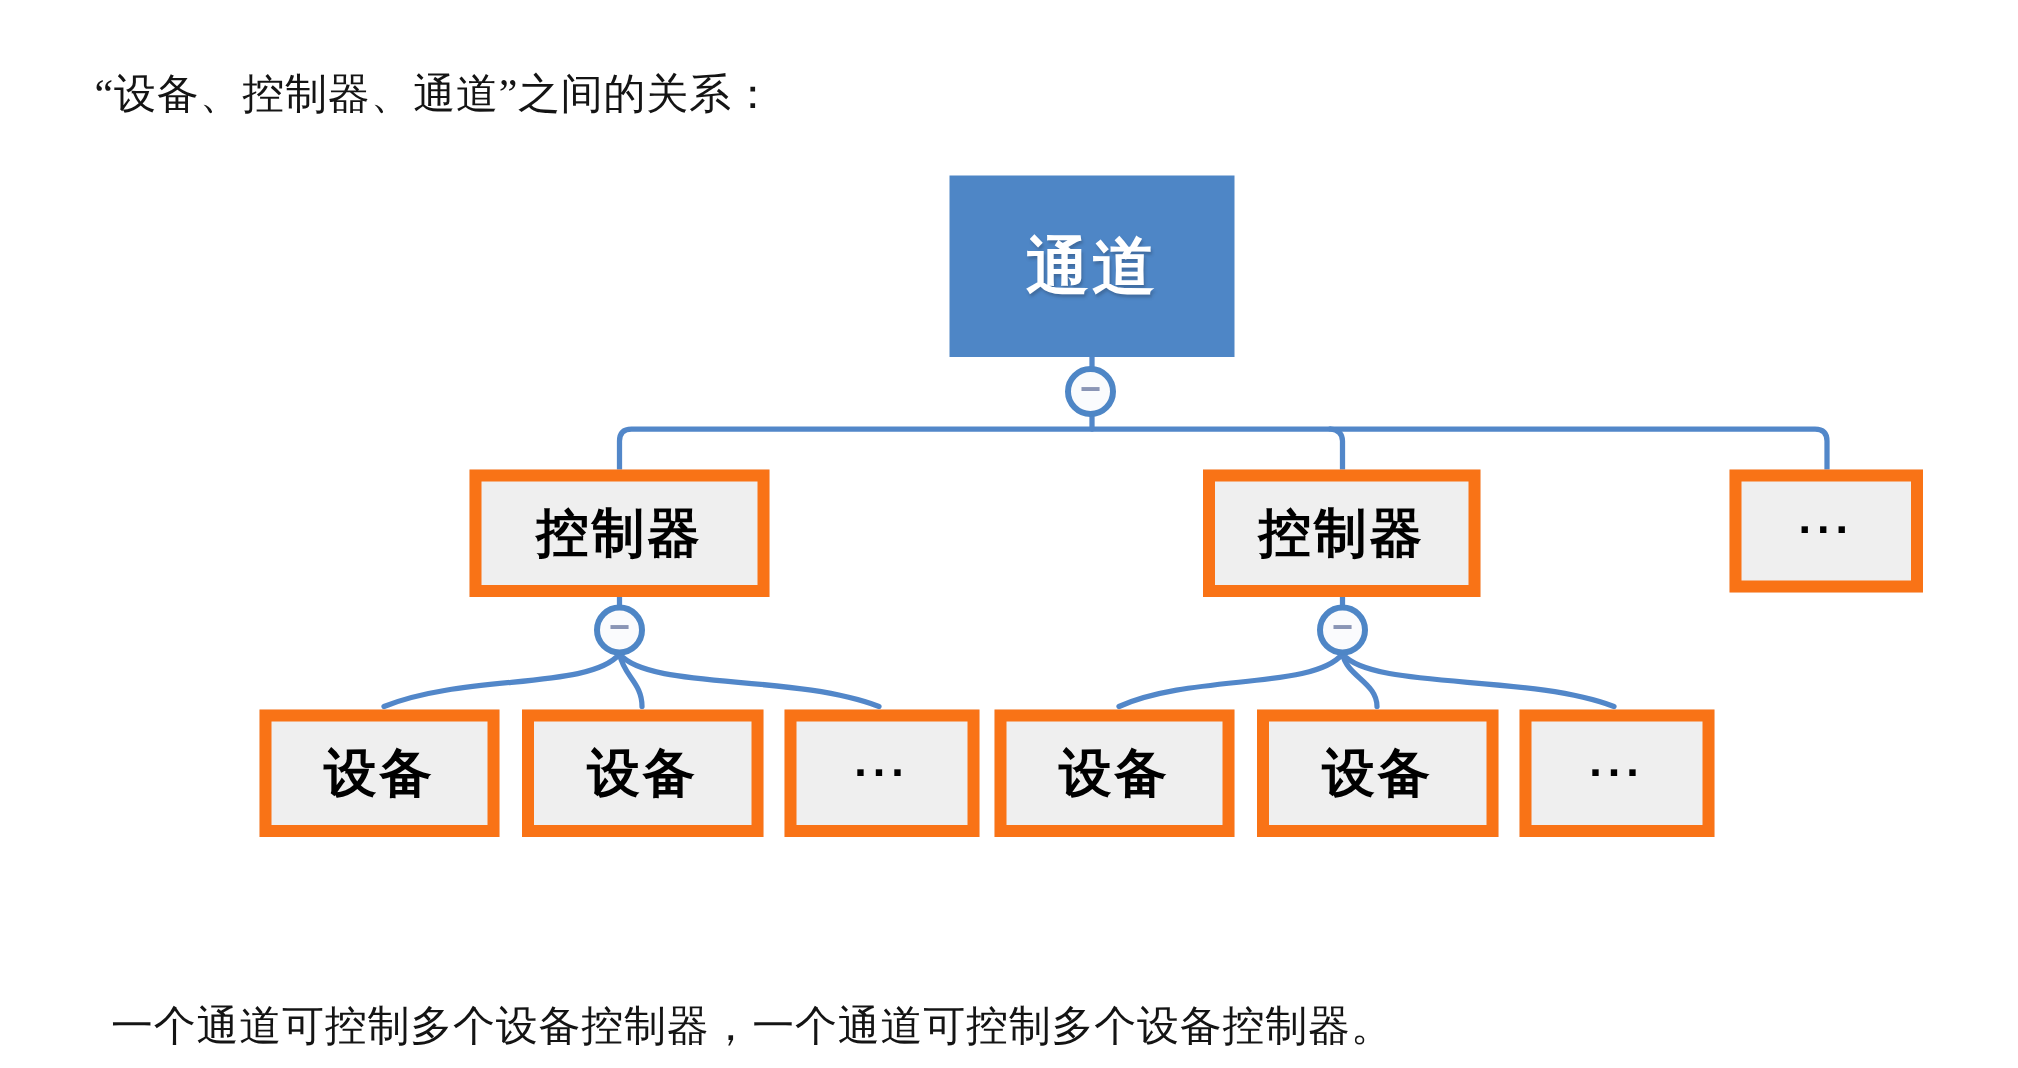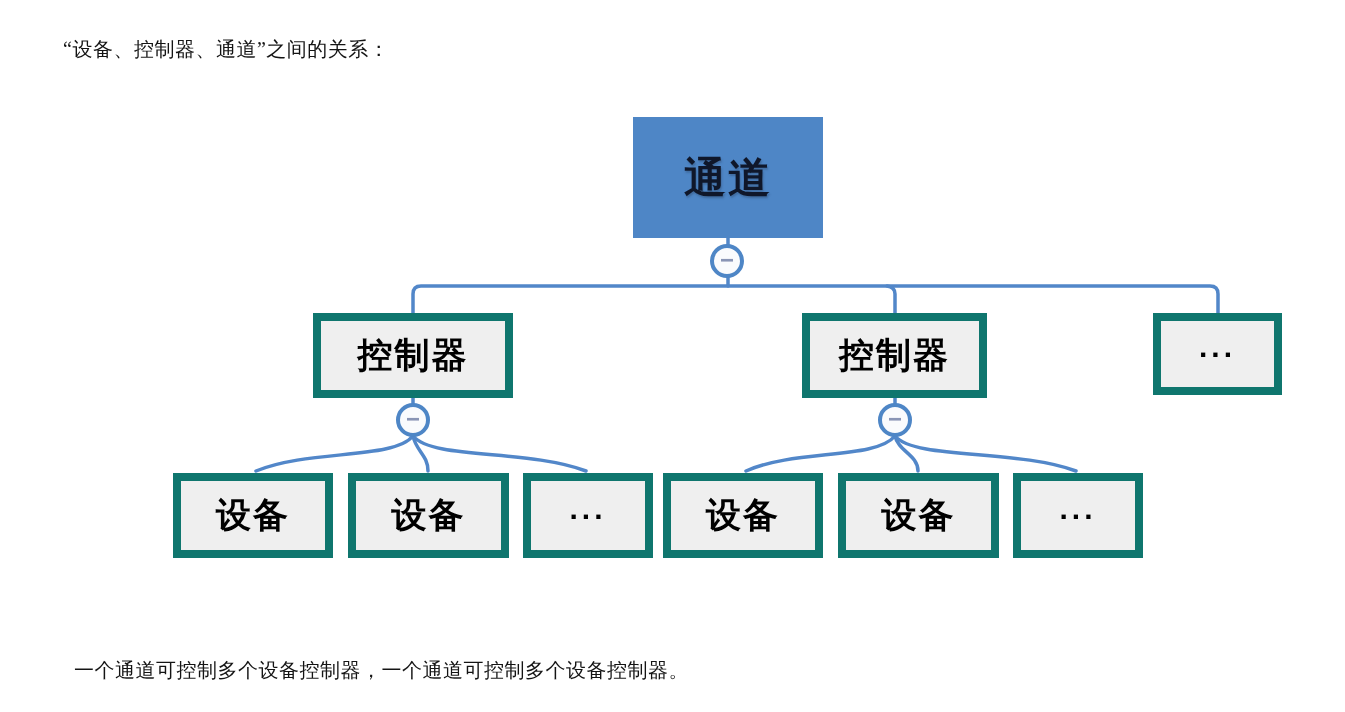--- a/index.html
+++ b/index.html
@@ -2,39 +2,39 @@
 <html><head>
 <meta charset="utf-8">
 <style>
   html,body{margin:0;padding:0;background:#ffffff;}
   body{width:1345px;height:712px;font-family:"Liberation Sans","DejaVu Sans",sans-serif;}
   .page{position:relative;width:1345px;height:712px;background:#ffffff;overflow:hidden;}
 
   .caption{
     position:absolute;
     font-family:"Liberation Serif","DejaVu Serif",serif;
-    font-size:20px;color:#141414;white-space:nowrap;letter-spacing:0.5px;
+    font-size:28px;color:#141414;white-space:nowrap;letter-spacing:0.5px;
   }
   .caption-top{left:63px;top:16px;}
   .caption-bottom{left:74px;top:637px;}
 
   .diagram{position:absolute;left:0;top:0;width:1345px;height:712px;}
   .connectors{position:absolute;left:0;top:0;}
 
   .node{
     position:absolute;box-sizing:border-box;
     display:flex;align-items:center;justify-content:center;
     font-weight:bold;letter-spacing:2px;
   }
   .node-root{
-    background:#4e86c6;color:#0f172a;font-size:42px;
+    background:#4e86c6;color:#ffffff;font-size:42px;
     text-shadow:1px 2px 2px rgba(40,60,90,.35);
   }
   .node-branch{
-    background:#efefef;border:8px solid #0f766e;color:#000000;font-size:35px;text-align:center;
+    background:#efefef;border:8px solid #f97316;color:#000000;font-size:35px;text-align:center;
   }
   .node-dots{font-size:30px;letter-spacing:4px;}
   .node-dots .lbl{transform:translateY(-22%);}
 
   .toggle{
     position:absolute;width:34px;height:34px;border-radius:50%;
     box-sizing:border-box;border:4px solid #4e86c6;background:#fafbfd;
     display:flex;align-items:center;justify-content:center;cursor:pointer;
   }
   .toggle .glyph{

